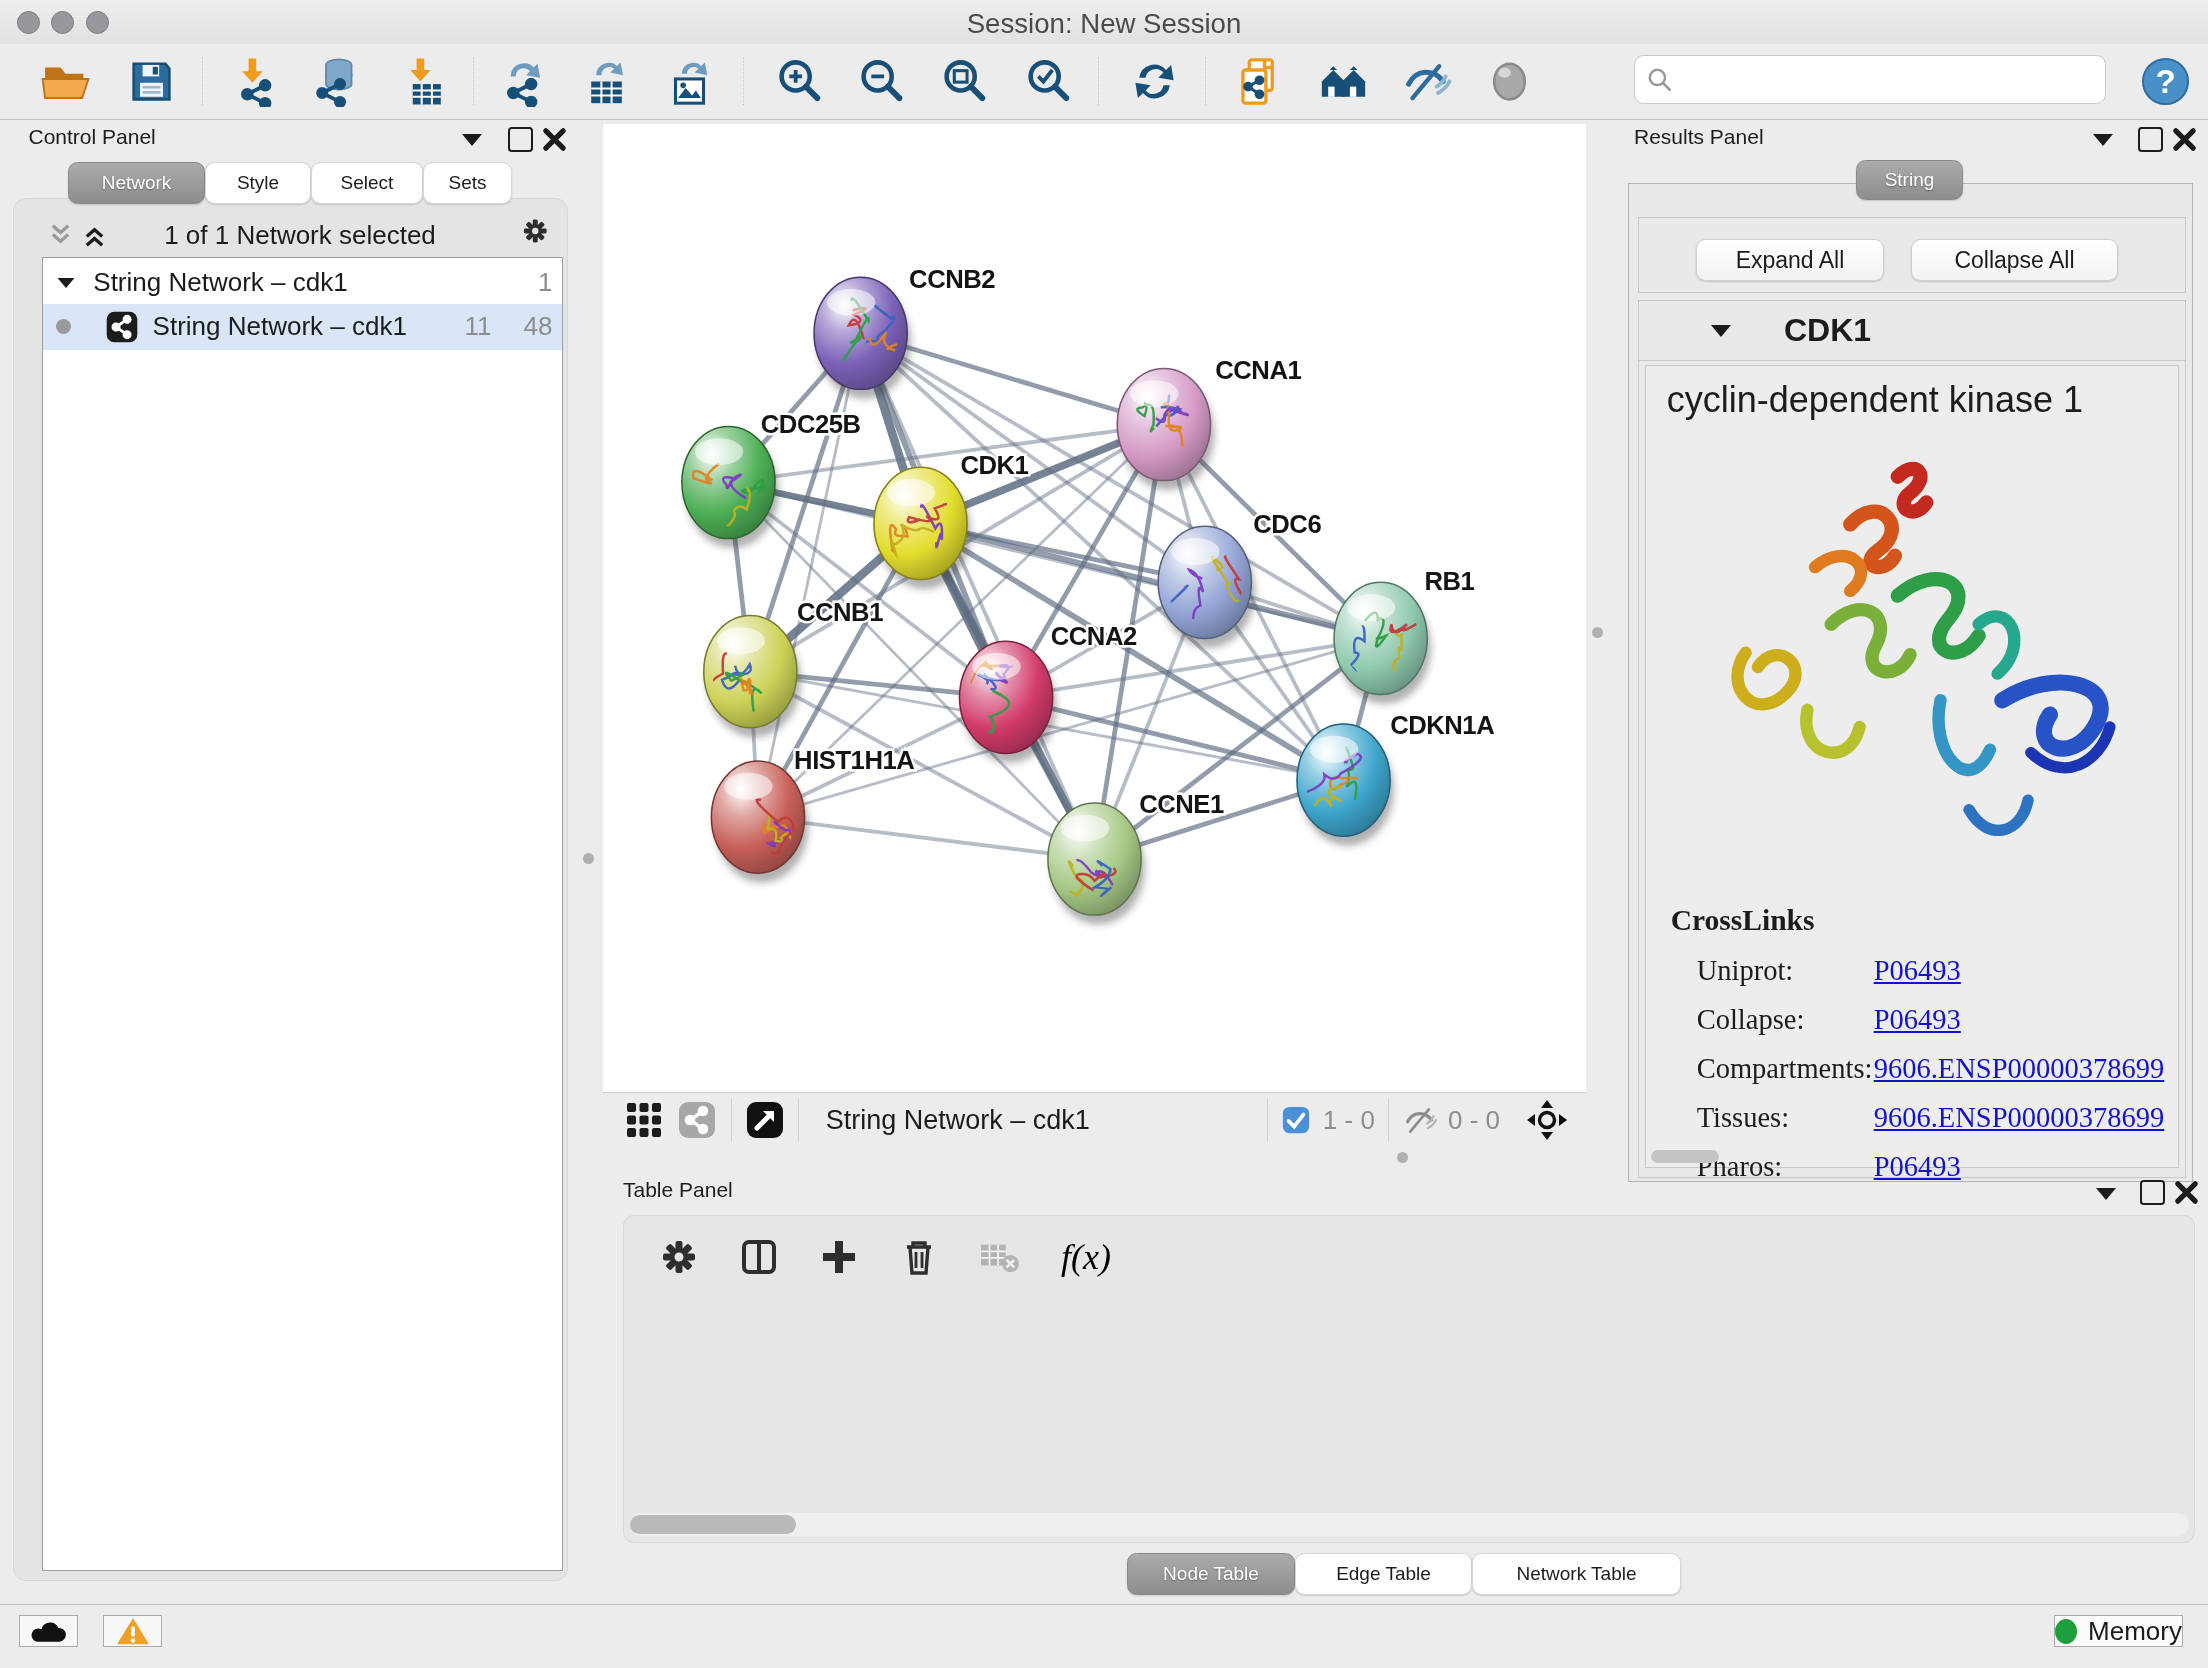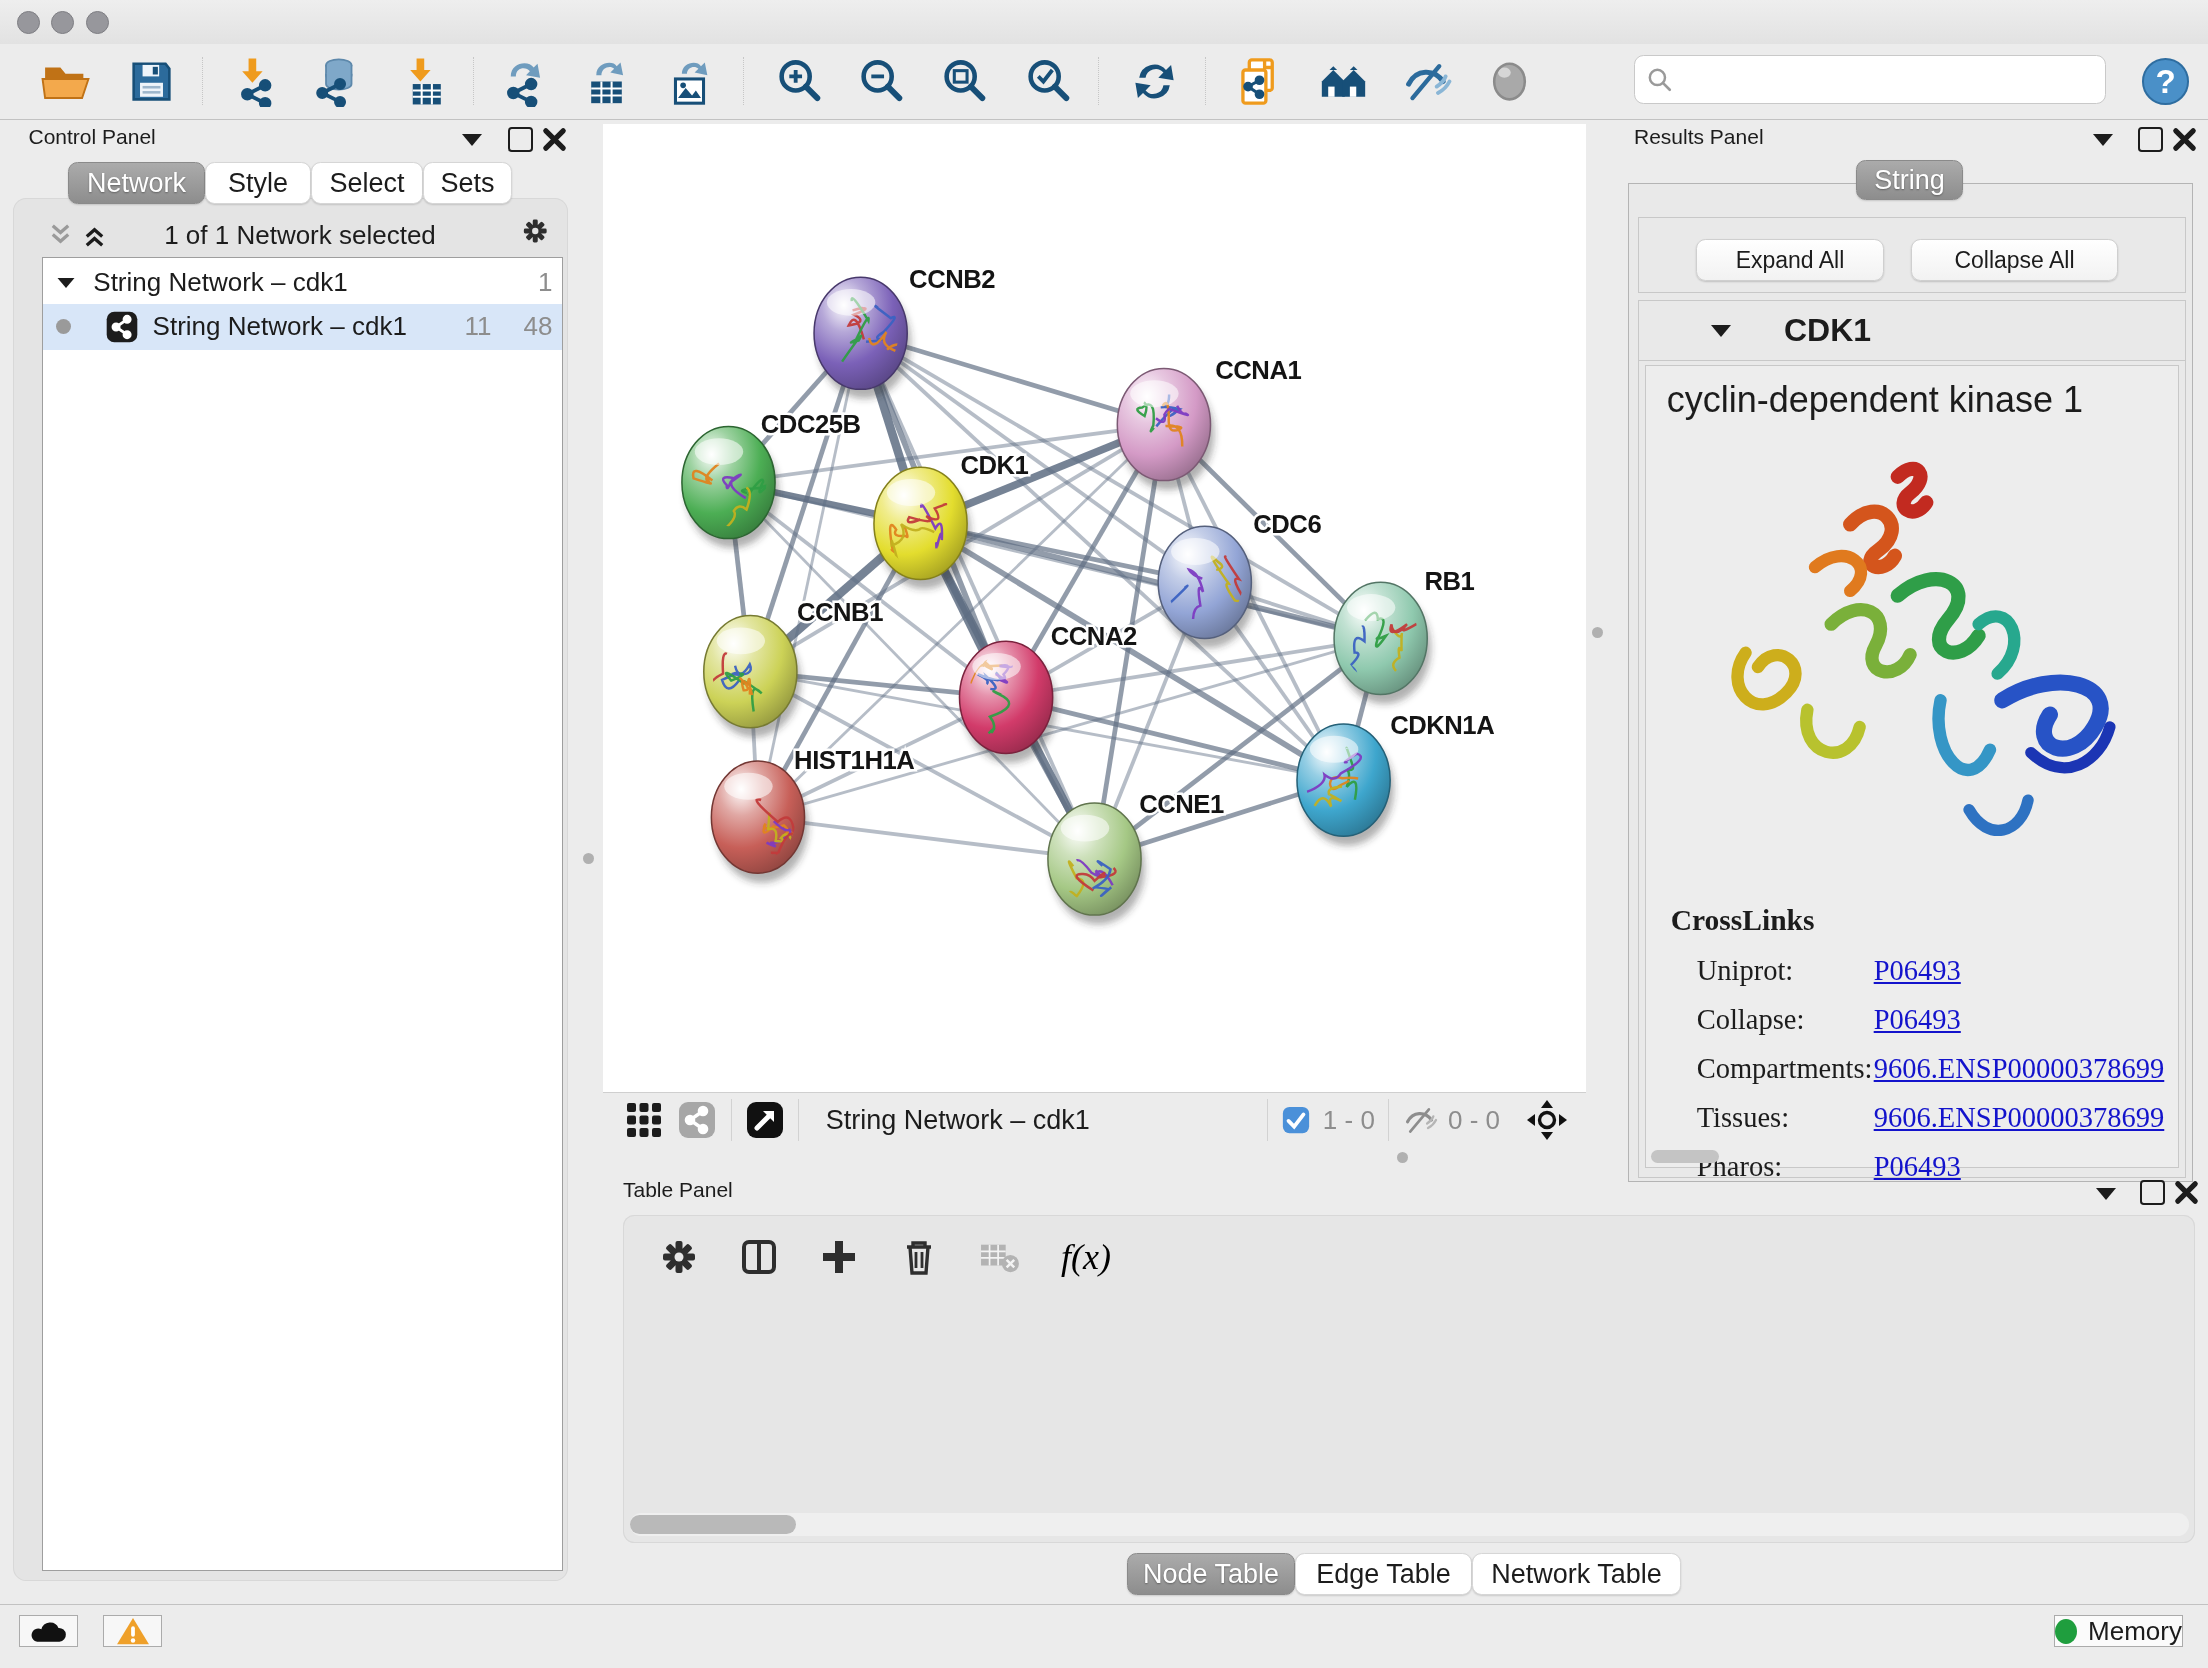--- a/index.html
+++ b/index.html
@@ -10,21 +10,21 @@
   .tl{width:21px;height:21px;border-radius:50%;background:#97979c;border:1px solid #7e7e83;top:10.5px}
   .wtitle{width:100%;text-align:center;top:7.6px;font-size:27.6px;color:#4a4a4a}
   .toolbar{left:0;top:44px;width:2208px;height:75px;background:#ececec;border-bottom:1.9px solid #c2c2c2}
   .tbtn{top:9.5px;width:55px;height:55px;display:flex;align-items:center;justify-content:center}
   .tsep{top:13.3px;width:0;height:48px;border-left:1.9px dotted #c6c6c6}
   .searchbox{left:1634px;top:11.4px;width:472px;height:49px;background:#ffffff;border:1.9px solid #c9c9c9;border-radius:9.5px;display:flex;align-items:center;padding-left:11.4px;box-sizing:border-box}
   .panelhead{font-size:21px;color:#1c1c1c}
   .phbtn{width:28.5px;height:28.5px;display:flex;align-items:center;justify-content:center}
   .tri-down{width:0;height:0;border-left:10.5px solid transparent;border-right:10.5px solid transparent;border-top:12.4px solid #1c1c1c}
   .sqbtn{width:21px;height:21px;border:2.9px solid #1c1c1c;border-radius:3.8px}
-  .tab{height:42px;display:flex;align-items:center;justify-content:center;font-size:27px;border-radius:9.5px;background:#ffffff;border:1px solid #d6d6d6;box-sizing:border-box;color:#1c1c1c;box-shadow:0 1px 1.9px rgba(0,0,0,.15)}
+  .tab{height:42px;display:flex;align-items:center;justify-content:center;font-size:19px;border-radius:9.5px;background:#ffffff;border:1px solid #d6d6d6;box-sizing:border-box;color:#1c1c1c;box-shadow:0 1px 1.9px rgba(0,0,0,.15)}
   .tab.active{background:linear-gradient(#ababab,#8d8d8d);color:#ffffff;text-shadow:0 1px 1.9px rgba(0,0,0,.35);border:1px solid #8a8a8a}
   .cpbox{left:13.3px;top:198px;width:555px;height:1383px;background:#e4e4e4;border-radius:13.3px;box-shadow:inset 0 0 0 1px #d8d8d8}
   .treebox{left:42px;top:257px;width:521px;height:1314px;background:#ffffff;border:1.9px solid #9e9e9e;box-sizing:border-box}
   .treerow{height:42px;display:flex;align-items:center;font-size:26px}
   .graycount{color:#8d8d8d}
   .netbar{left:603px;top:1092px;width:983px;height:54px;background:#ececec;border-top:1.9px solid #cfcfcf;display:flex;align-items:center}
   .nbsep{width:0;height:42px;border-left:1.9px solid #d2d2d2;margin:0 13.3px}
   .canvas{left:603px;top:124px;width:983px;height:968px;background:#ffffff}
   .rp-outer{left:1628px;top:183px;width:565px;height:999px;background:#e9e9e9;border:1.9px solid #b4b4b4;box-sizing:border-box}
   .rp-inner{border:1.9px solid #c8c8c8;box-sizing:border-box;background:#e9e9e9}
@@ -38,20 +38,21 @@
   svg{display:block}
   text{font-family:"Liberation Sans",sans-serif}
 </style>
 </head>
 <body>
 
 <div class="abs titlebar">
   <div class="abs tl" style="left:17px"></div>
   <div class="abs tl" style="left:51px"></div>
   <div class="abs tl" style="left:86px"></div>
+  <div class="abs wtitle">Session: New Session</div>
 </div>
 
 <div class="abs toolbar">
   <div class="abs tbtn" style="left:38px">
     <svg width="51" height="51" viewBox="0 0 40 40">
         <path d="M4 9 h12 l4 5 h14 v5 H4 Z" fill="#c07216"></path>
         <path d="M2 18 h36 l-5 15 H4 Z" fill="#f3a94c" stroke="#c07216" stroke-width="1.5"></path>
       </svg>
   </div>
   <div class="abs tbtn" style="left:124px">

